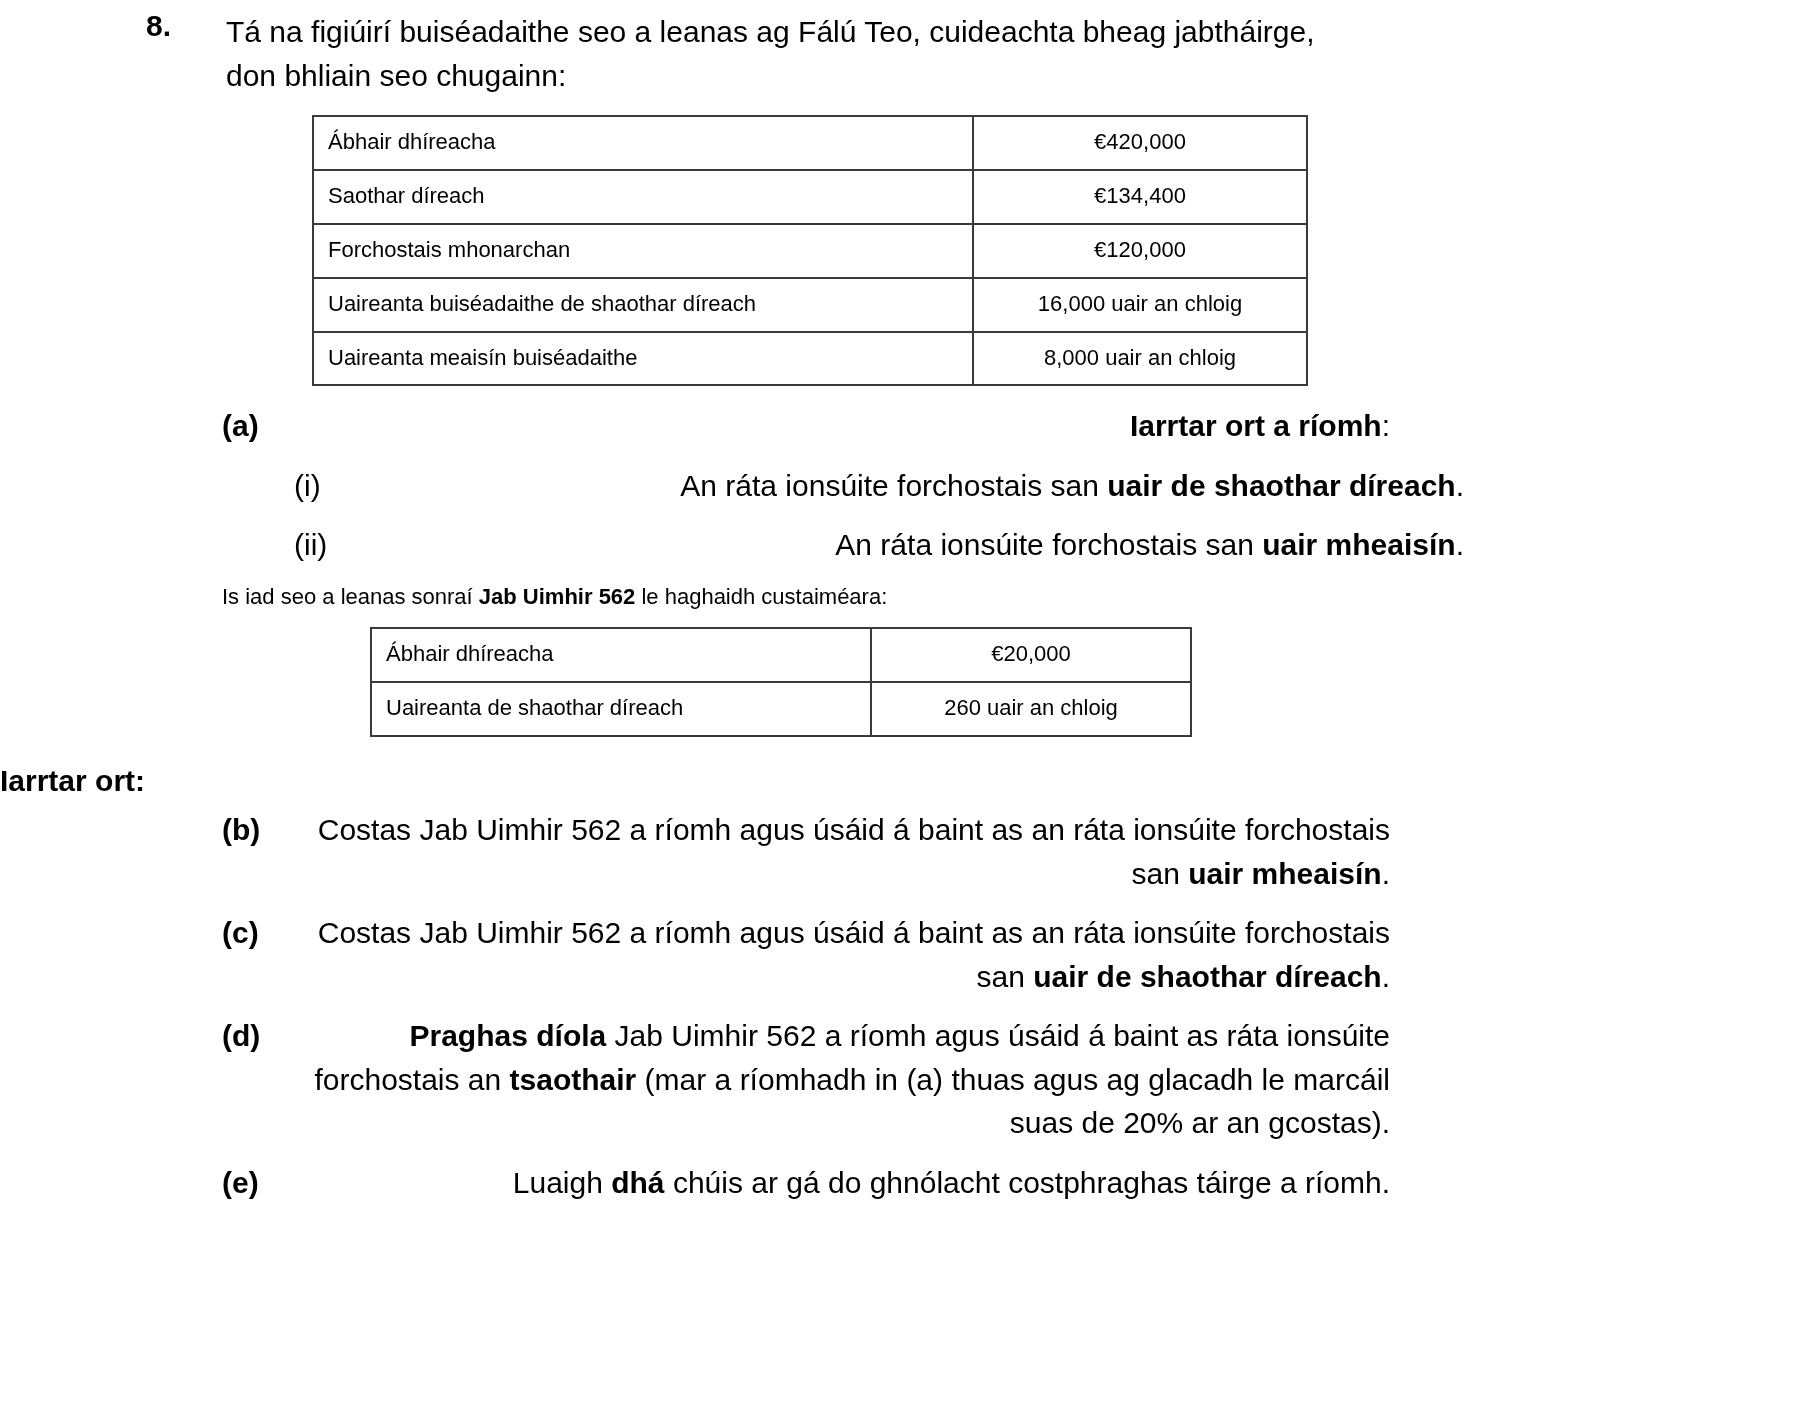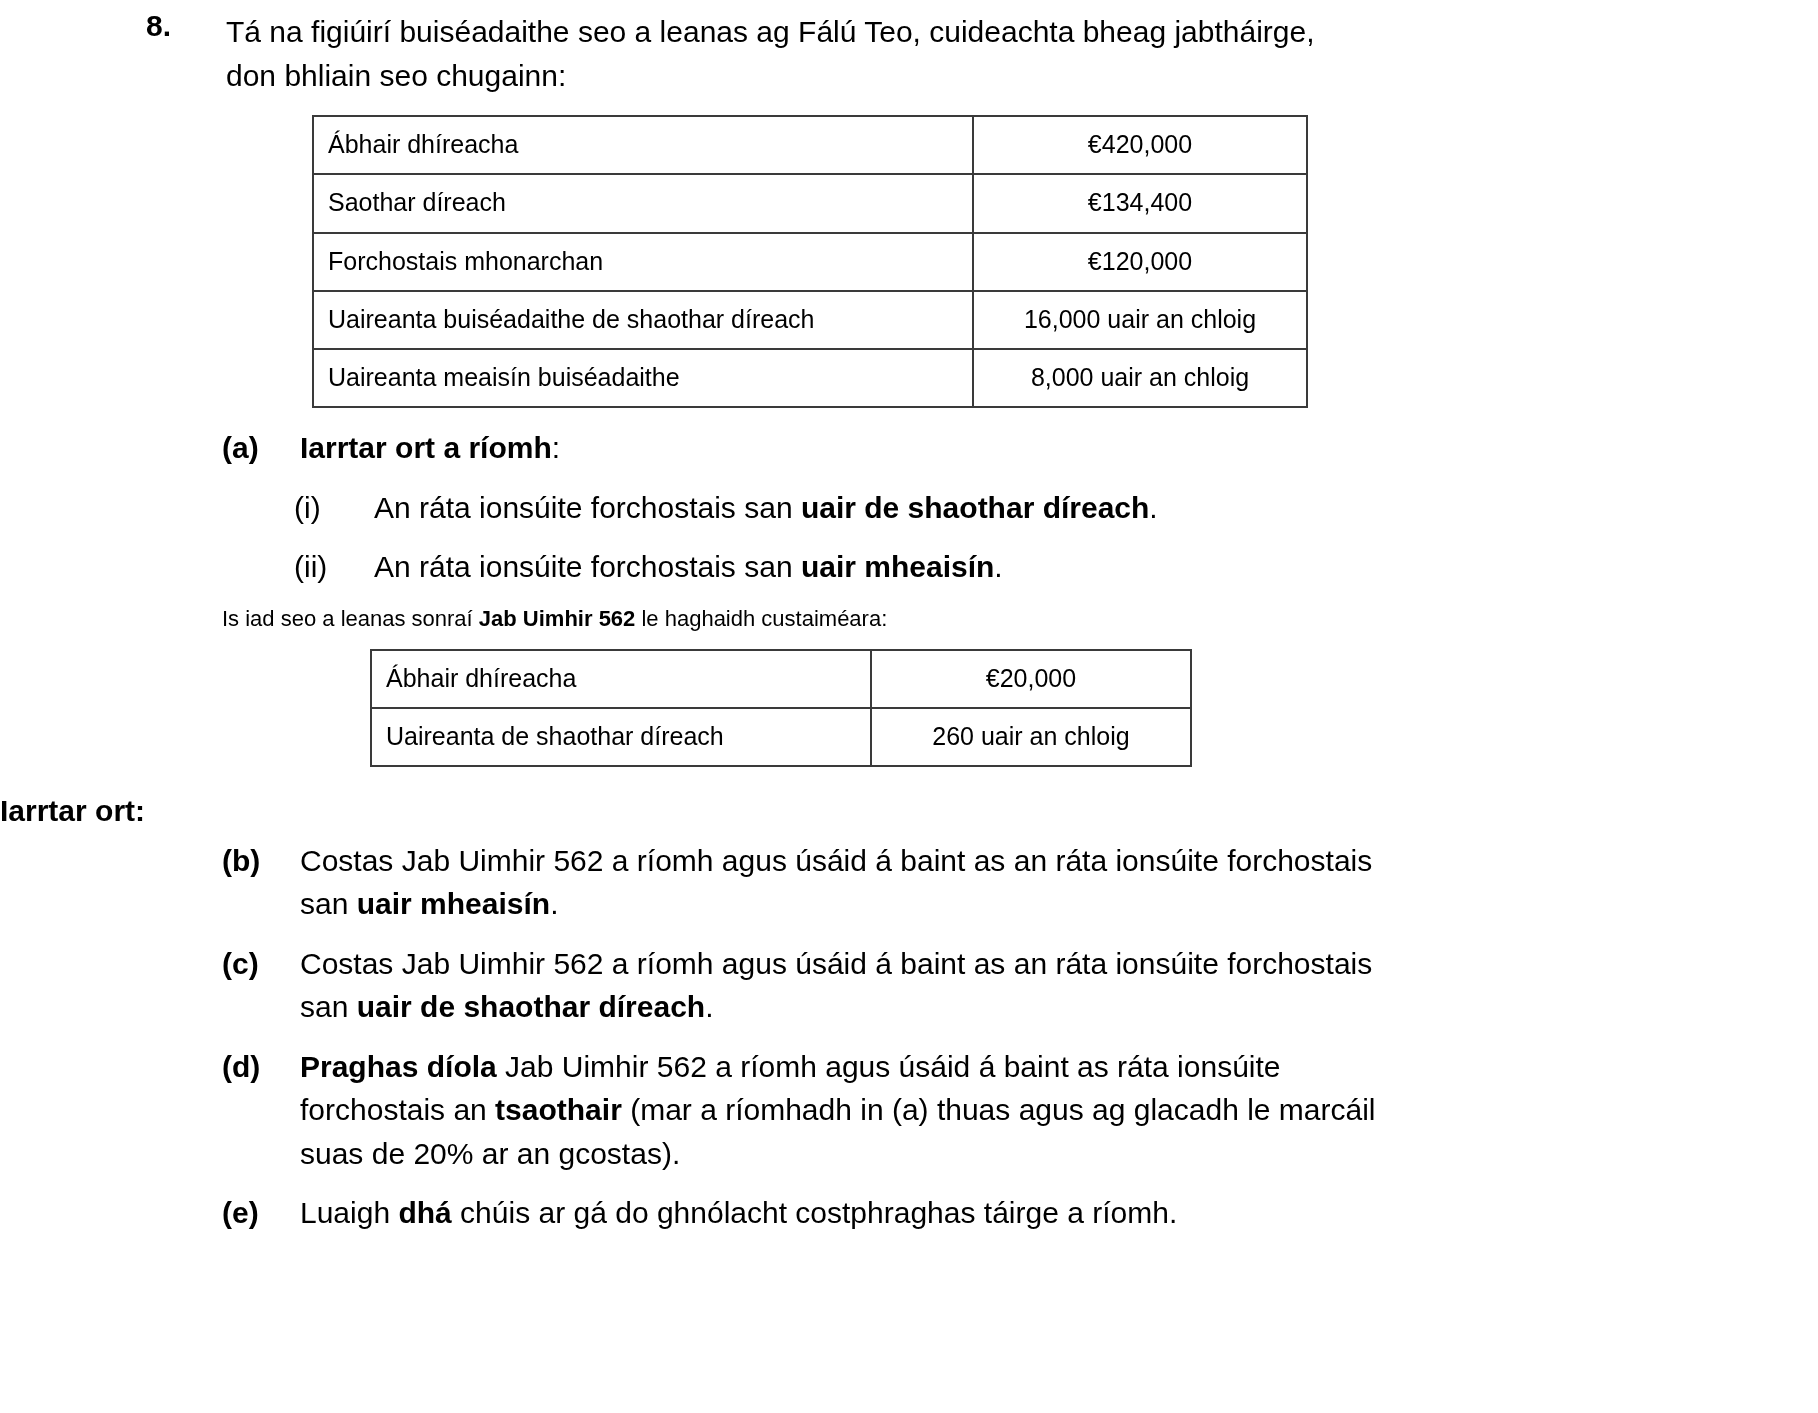--- a/index.html
+++ b/index.html
@@ -63,21 +63,21 @@
     margin-top: 14px;
     width: 822px;
   }
   table.data {
     border-collapse: collapse;
     width: 100%;
     table-layout: fixed;
   }
   table.data td {
     border: 2px solid #3a3a3a;
-    font-size: 25px;
+    font-size: 22px;
     padding: 9px 14px 11px 14px;
     vertical-align: middle;
   }
   table.data td.label { text-align: left; }
   table.data td.value { text-align: center; }
   .tbl-wrap-1 td.label { width: 630px; }
   .tbl-wrap-2 td.label { width: 470px; }
 
   
   .item {
@@ -89,21 +89,21 @@
   .marker {
     font-weight: bold;
     min-width: 78px;
     width: 78px;
   }
   .marker.roman {
     font-weight: normal;
     min-width: 80px;
     width: 80px;
   }
-  .item-body { flex: 1; }
+  .item-body { flex: 1; text-align: right; }
   .indent-a { margin-left: 222px; }
   .indent-i { margin-left: 294px; }
 
   .para-plain {
     margin-left: 222px;
     margin-top: 14px;
     font-size: 22px;
   }
   .lbl-iarrtar {
     margin-top: 22px;

